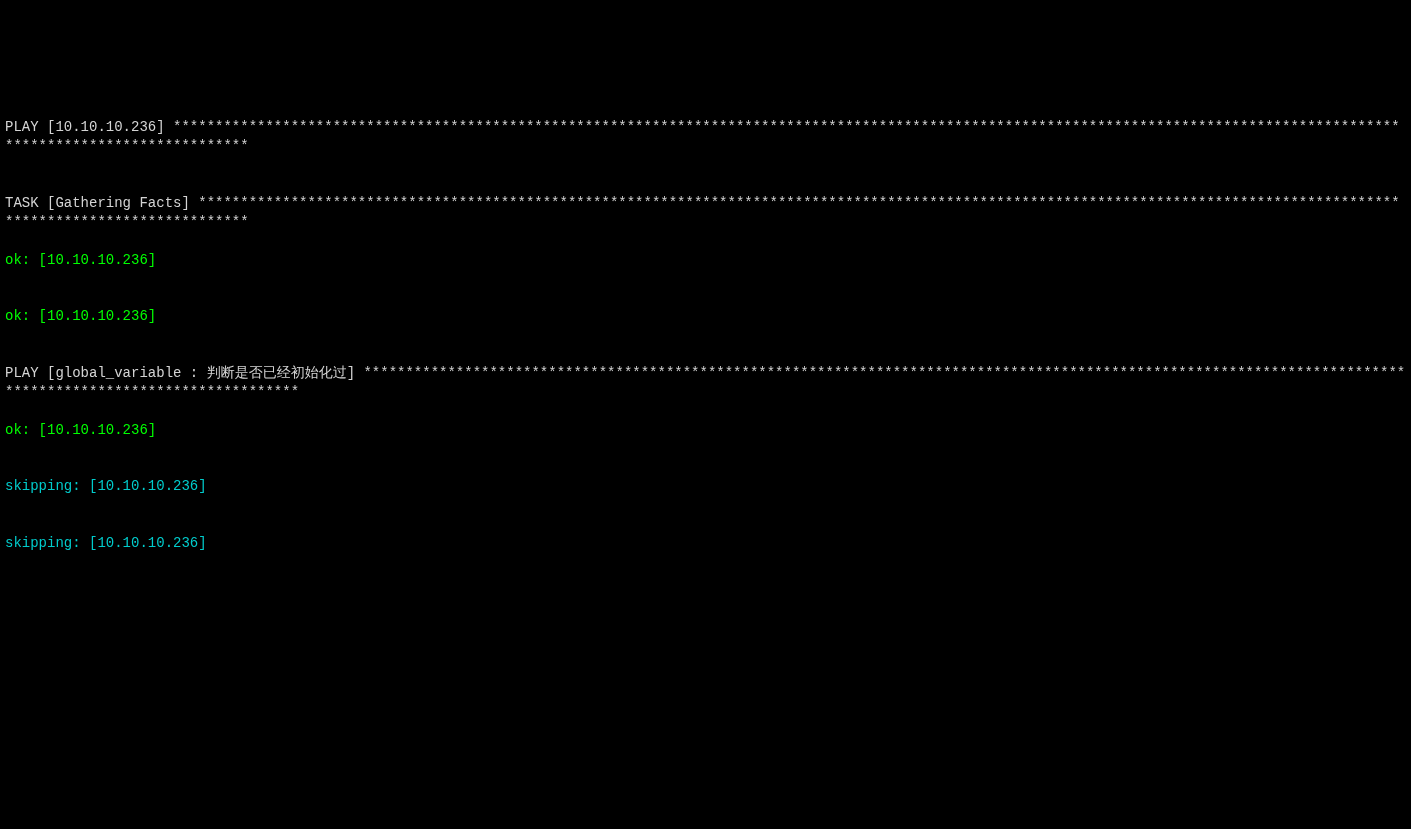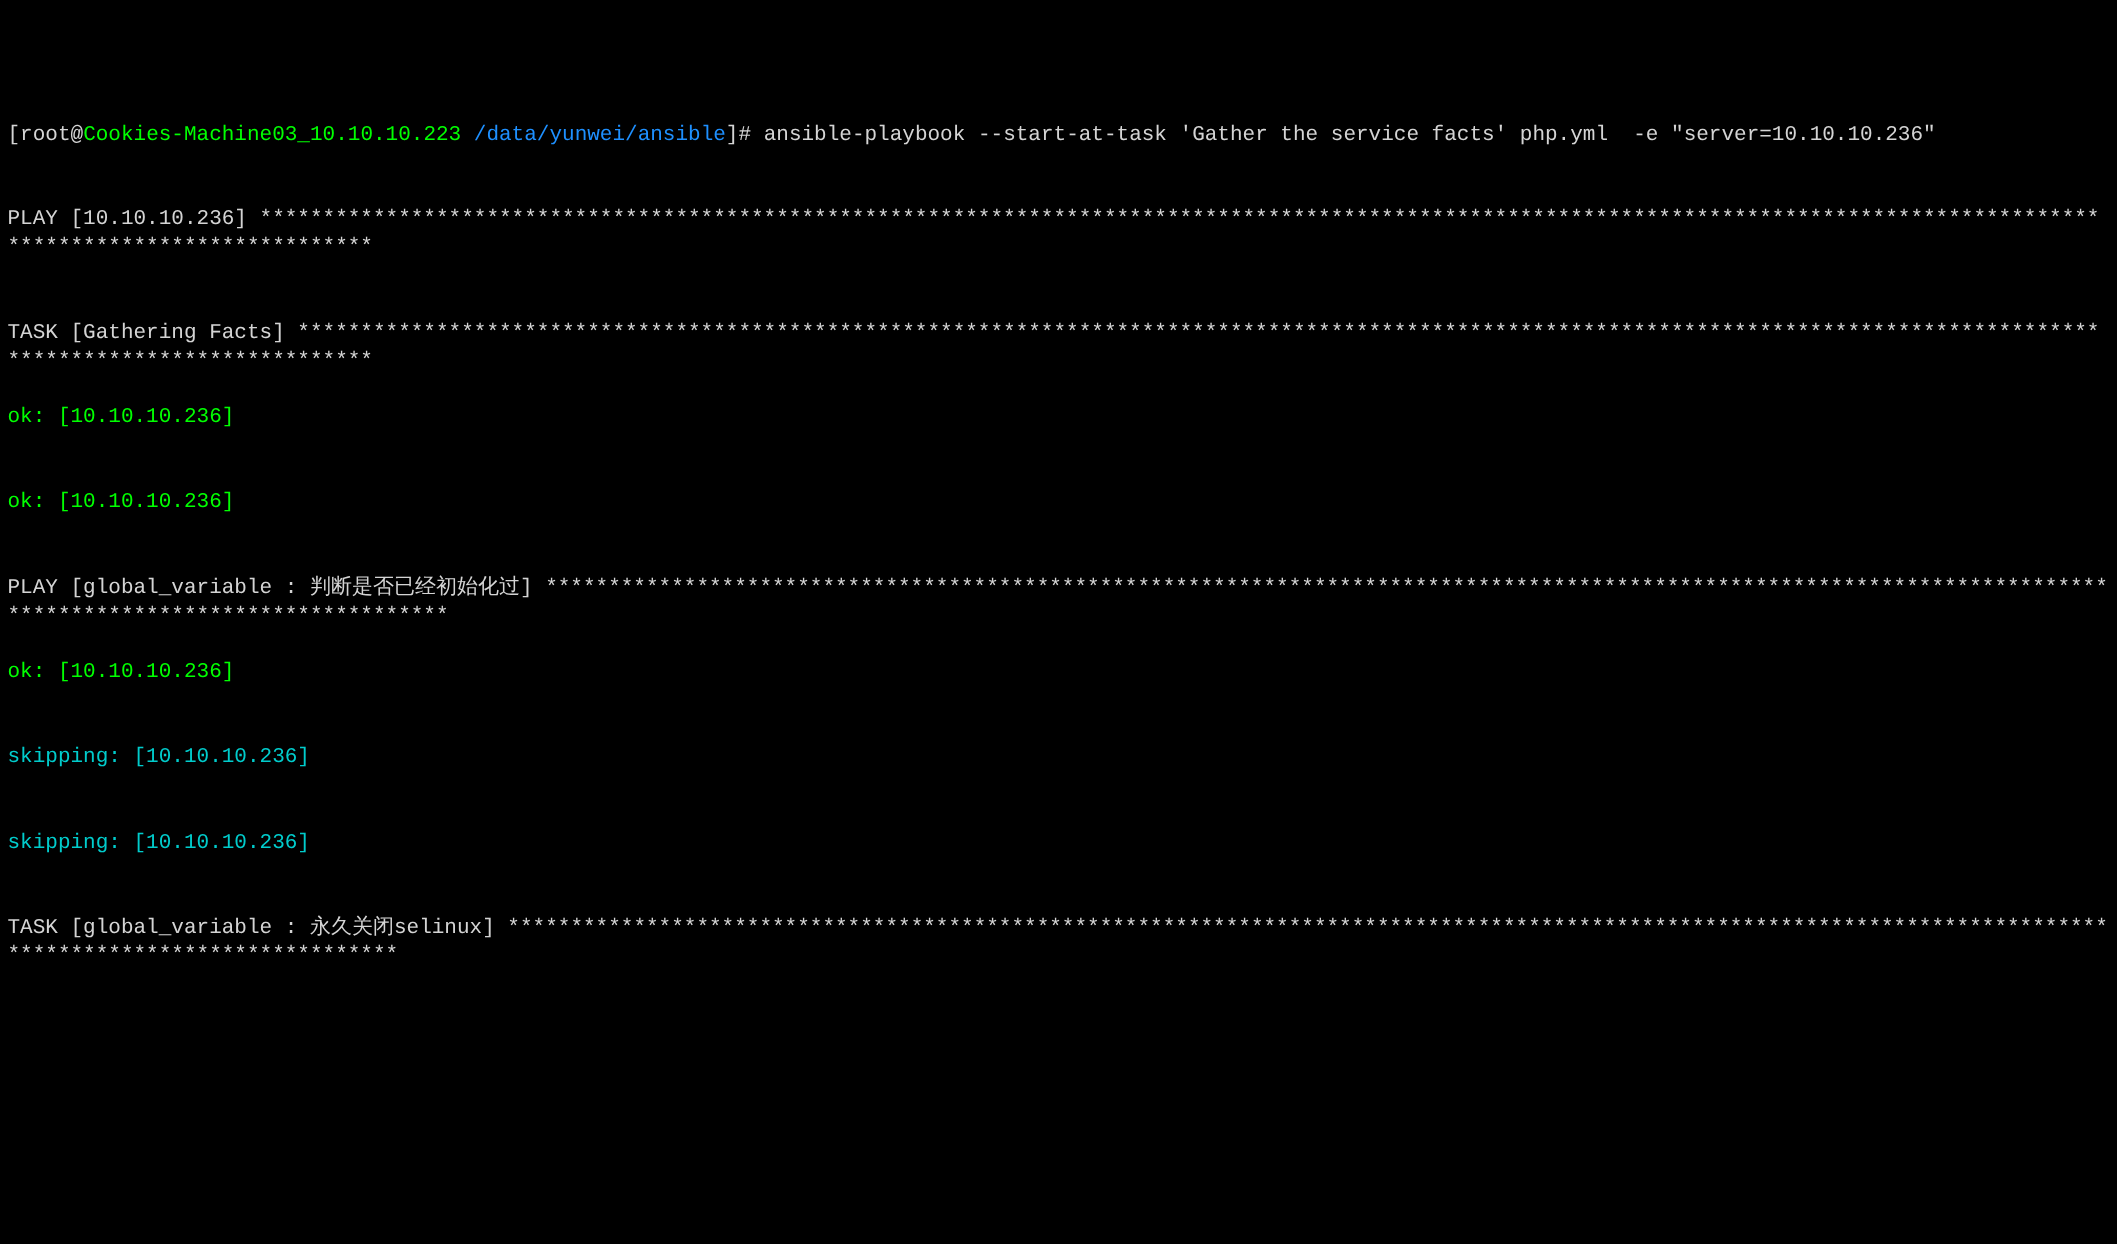--- a/index.html
+++ b/index.html
@@ -37,37 +37,36 @@
     }
     .line {
       display: block;
     }
   </style>
 </head>
 <body>
 
 
 
-<div><span class="line prompt-line"><span class="white">[</span><span class="white">root@</span><span class="green">Cookies-Machine03_10.10.10.223</span><span> </span><span class="blue">/data/yunwei/ansible</span><span class="white">]# </span><span class="white">ansible-playbook --start-at-task 'Gather the service facts' php.yml  -e "server=10.10.10.236"</span></span>
+<div>
 <span class="line"></span>
 <span class="line white">PLAY [10.10.10.236] *******************************************************************************************************************************************************************************</span>
 <span class="line"></span>
 <span class="line white">TASK [Gathering Facts] ****************************************************************************************************************************************************************************</span>
 <span class="line green">ok: [10.10.10.236]</span>
 <span class="line"></span>
 <span class="line green">ok: [10.10.10.236]</span>
 <span class="line"></span>
 <span class="line white">PLAY [global_variable : 判断是否已经初始化过] ***************************************************************************************************************************************************************</span>
 <span class="line green">ok: [10.10.10.236]</span>
 <span class="line"></span>
 <span class="line cyan">skipping: [10.10.10.236]</span>
 <span class="line"></span>
 <span class="line cyan">skipping: [10.10.10.236]</span>
 <span class="line"></span>
-<span class="line white">TASK [global_variable : 永久关闭selinux] **************************************************************************************************************************************************************</span>
 
 <span class="line"></span>
 
 
 <span class="line"></span>
 
 
 <span class="line"></span>
 
 

